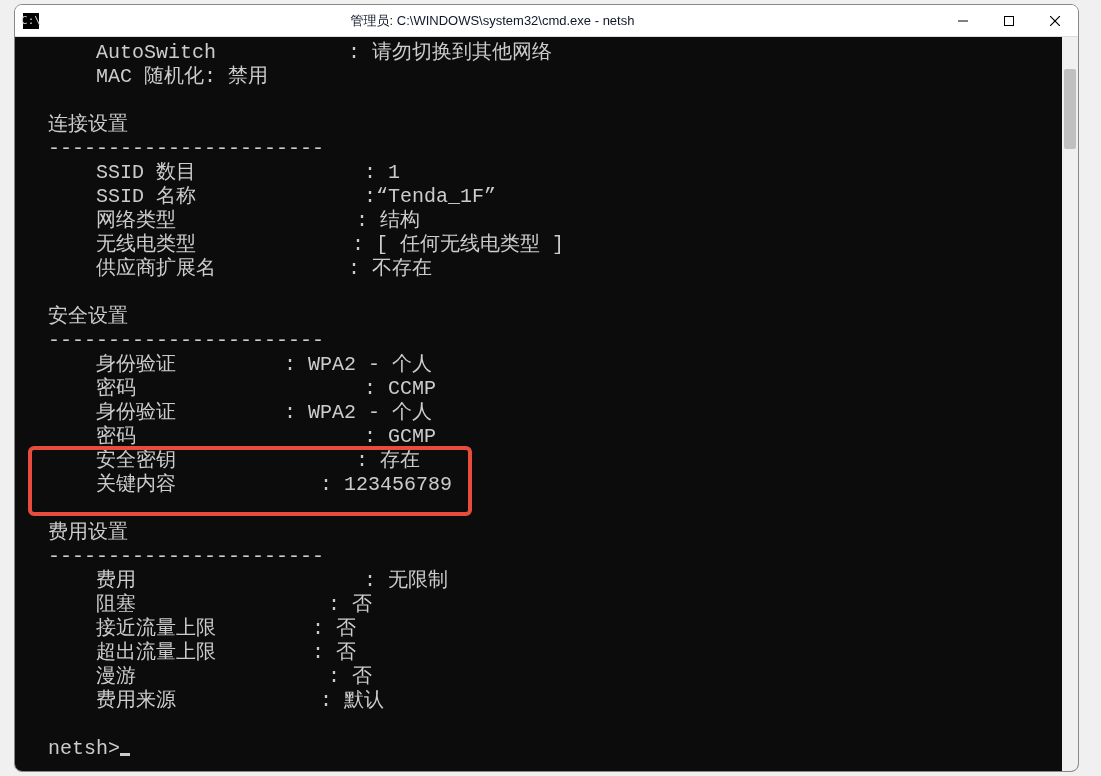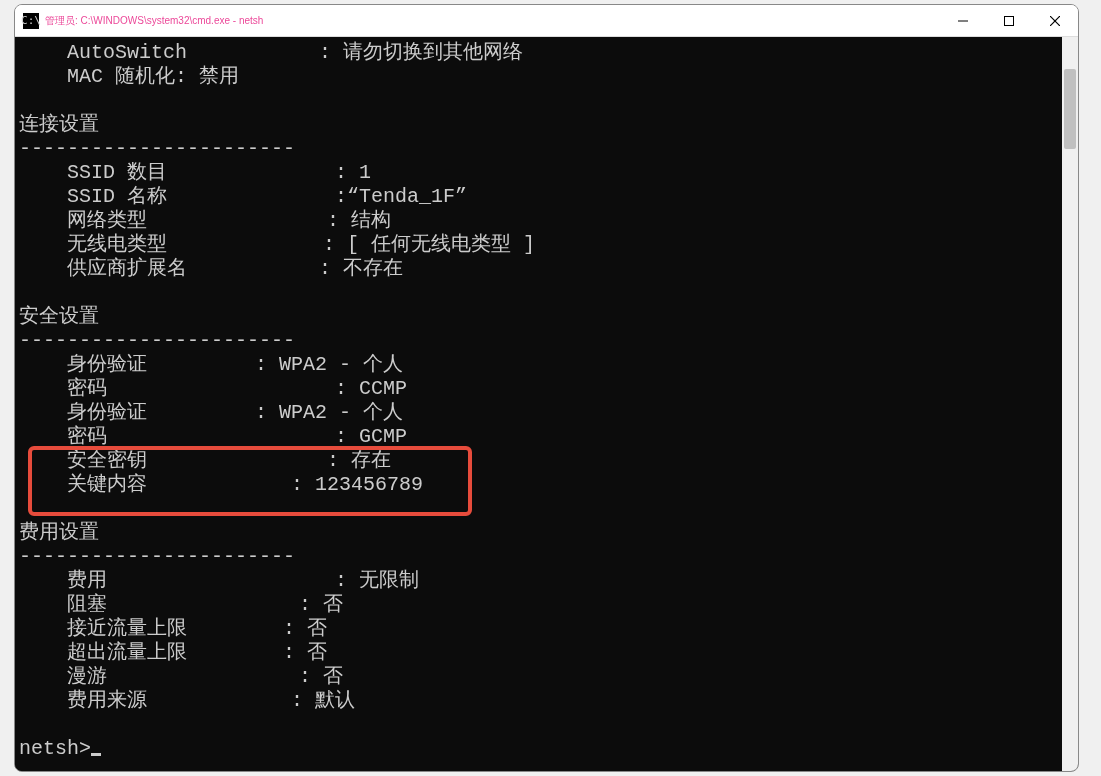--- a/index.html
+++ b/index.html
@@ -38,23 +38,24 @@
     margin-right: 6px;
     display: flex;
     align-items: center;
     justify-content: center;
     font-size: 11px;
     background: #000;
     color: #ccc;
     font-family: Consolas, monospace;
   }
   .titlebar .title {
-    font-size: 10px;
+    font-size: 13px;
     flex: 1;
-    color: #ec4899;
+    color: #0f172a;
+    text-align: center;
   }
   .titlebar .controls {
     display: flex;
     height: 100%;
   }
   .titlebar .controls .btn {
     width: 46px;
     height: 100%;
     display: flex;
     align-items: center;
@@ -72,20 +73,21 @@
   .terminal {
     flex: 1;
     background: #0c0c0c;
     color: #ccc;
     font-family: Consolas, 'Courier New', monospace;
     font-size: 20px;
     line-height: 24px;
     padding: 4px 4px 4px 4px;
     white-space: pre;
     overflow: hidden;
+    margin-left: 29px;
   }
   .scrollbar {
     width: 16px;
     background: #f0f0f0;
     position: relative;
   }
   .scrollbar .thumb {
     position: absolute;
     left: 2px; right: 2px;
     top: 32px;

